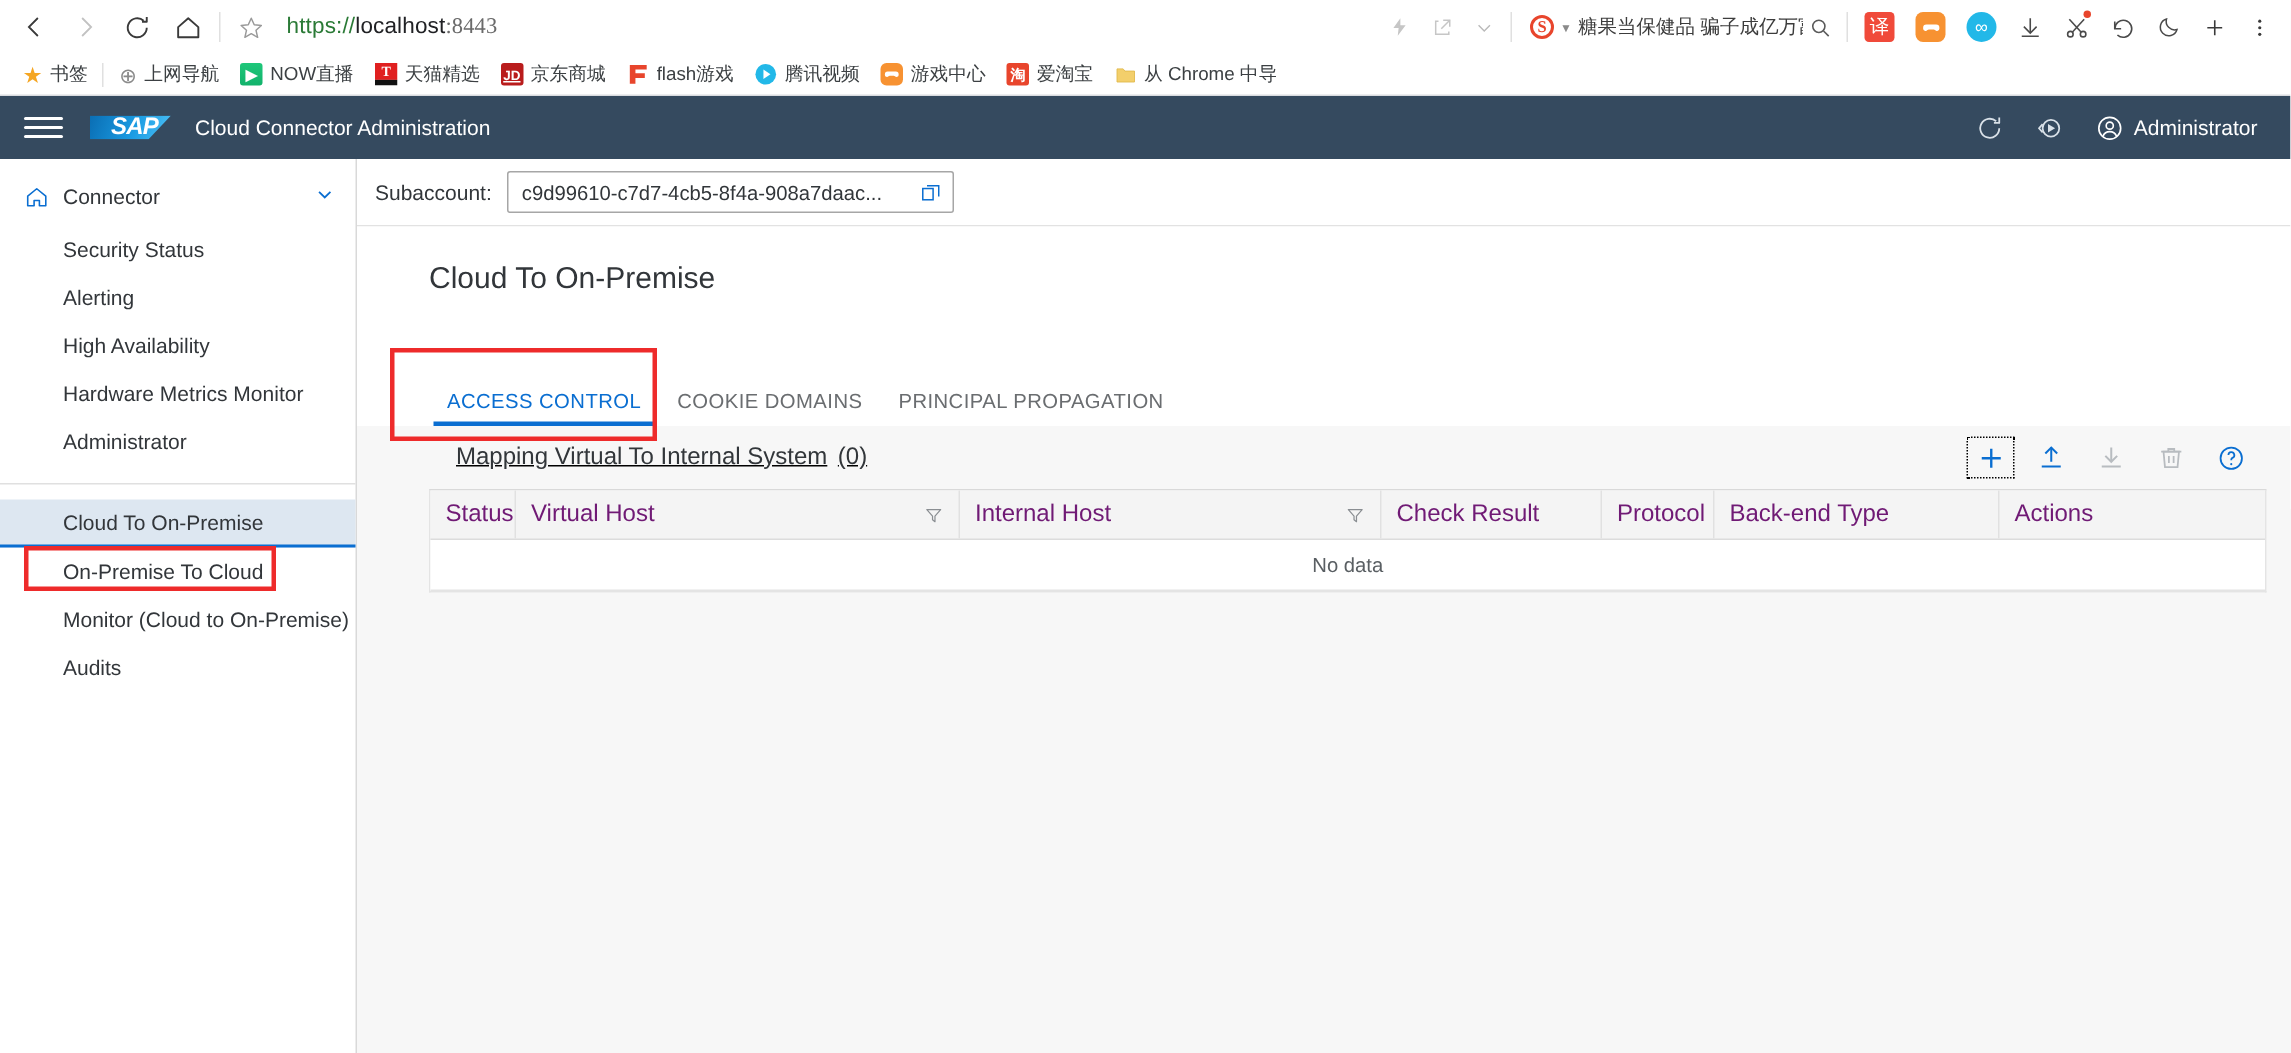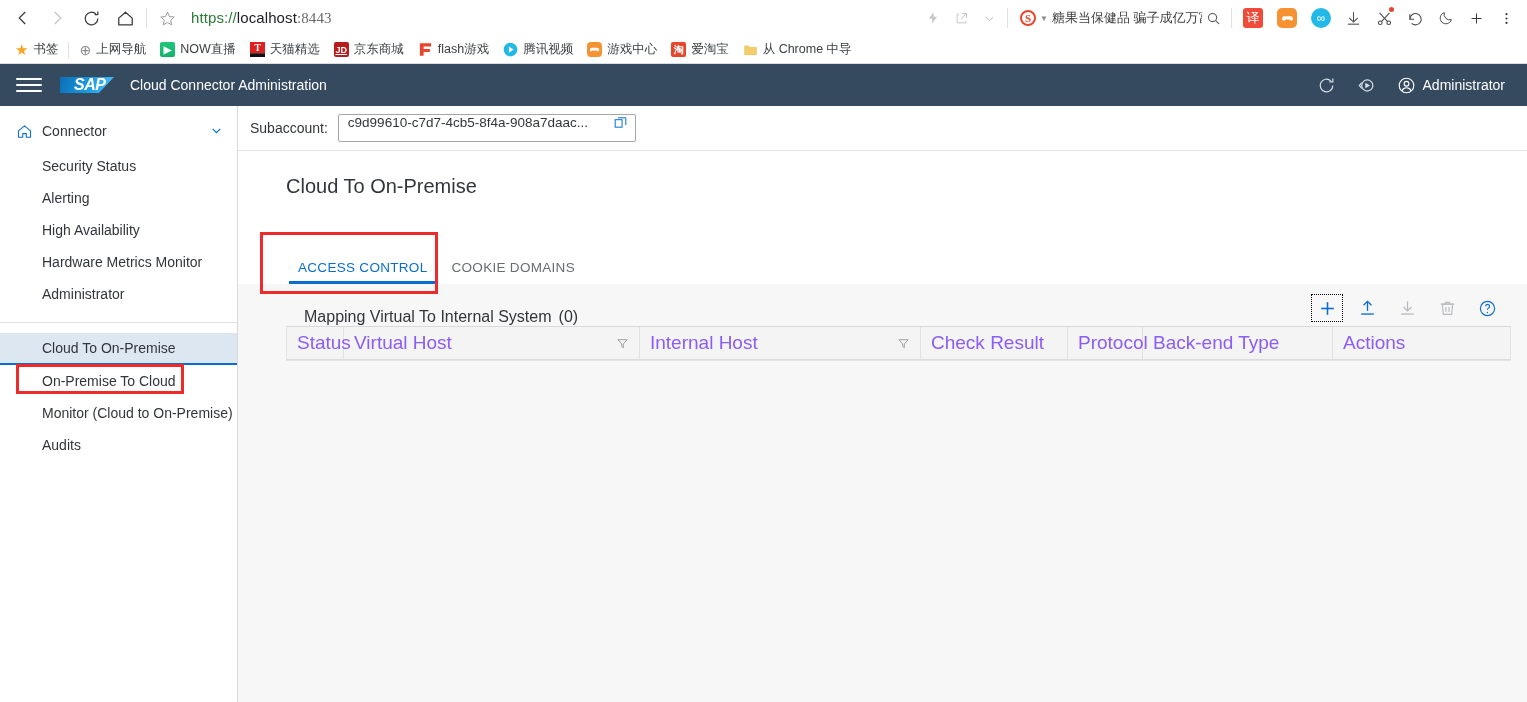--- a/index.html
+++ b/index.html
@@ -183,21 +183,21 @@
   .subaccount-bar {
     height: 45px; display: flex; align-items: center;
     padding-left: 12px; gap: 10px;
     background: #ffffff;
     border-bottom: 1px solid #e2e2e2;
   }
   .subaccount-bar .lbl { font-size: 14px; color: #32363a; }
   .sub-input {
     width: 298px; height: 28px;
     border: 1px solid #a6a6a6; border-radius: 2px;
-    display: flex; align-items: flex-start;
+    display: flex; align-items: center;
     padding: 0 7px 0 9px;
     background: #ffffff;
     font-size: 13.5px; color: #32363a;
   }
   .sub-input .val { flex: 1 1 auto; white-space: nowrap; overflow: hidden; }
   .sub-input .copy { color: #0a6ed1; display: flex; align-items: center; }
 
   .page-head { background: #ffffff; padding: 24px 0 0 48px; }
   .page-title { font-size: 20px; color: #32363a; font-weight: normal; }
 
@@ -226,43 +226,44 @@
     flex: 1 1 auto;
     background: #f7f7f7;
     padding: 0;
     position: relative;
   }
   .table-card {
     margin: 0 16px 0 48px;
     background: #f7f7f7;
   }
   .table-toolbar {
-    height: 42px; display: flex; align-items: flex-end;
+    height: 42px; display: flex; align-items: center;
     padding: 0 4px 0 18px;
+    text-decoration: underline;
   }
   .table-toolbar .tt-title { font-size: 16px; color: #32363a; }
   .table-toolbar .tt-count { font-size: 16px; color: #32363a; margin-left: 7px; }
   .tt-spacer { flex: 1 1 auto; }
   .tt-btn {
     width: 40px; height: 36px;
     display: flex; align-items: center; justify-content: center;
     color: #0a6ed1;
   }
   .tt-btn.disabled { color: #b8bcc0; }
   .tt-btn.focused { outline: 1px dotted #000; outline-offset: -5px; }
 
   .grid { background: #ffffff; border: 1px solid #e4e4e4; border-top: 1px solid #d9d9d9; }
   .grid-head {
     display: flex; height: 33px;
     background: #f4f4f4;
     border-bottom: 1px solid #dcdcdc;
   }
   .gh {
     display: flex; align-items: center;
-    font-size: 19px; color: #8b5cf6;
+    font-size: 16px; color: #701a75;
     padding: 0 10px;
     border-right: 1px solid #e1e1e1;
     white-space: nowrap;
   }
   .gh .gh-label { flex: 1 1 auto; }
   .gh .filter-ico { color: #8a8e92; display: flex; align-items: center; }
   .gh:last-child { border-right: none; }
   .grid-empty {
     height: 34px; display: flex; align-items: center; justify-content: center;
     font-size: 13.5px; color: #5a5f63;
@@ -565,20 +566,23 @@
     <div class="page-head">
       <h1 class="page-title">Cloud To On-Premise</h1>
     </div>
 
     <div class="tabbar">
       <div class="tab active">
         <span>ACCESS CONTROL</span>
       </div>
       <div class="tab">
         <span>COOKIE DOMAINS</span>
+      </div>
+      <div class="tab">
+        <span>PRINCIPAL PROPAGATION</span>
       </div>
 
       <div class="anno" style="left:22px; top:-4px; width:178px; height:62px;"></div>
     </div>
 
     <div class="content">
       <div class="table-card">
 
         <div class="table-toolbar">
           <span class="tt-title">Mapping Virtual To Internal System</span>
@@ -652,18 +656,21 @@
               <span class="gh-label">Protocol</span>
             </div>
             <div class="gh" style="width:190px">
               <span class="gh-label">Back-end Type</span>
             </div>
             <div class="gh" style="flex:1 1 auto">
               <span class="gh-label">Actions</span>
             </div>
           </div>
 
+          <div class="grid-empty">
+            <span>No data</span>
+          </div>
         </div>
       </div>
 
     </div>
   </div>
 </div>
 
 </body></html>

